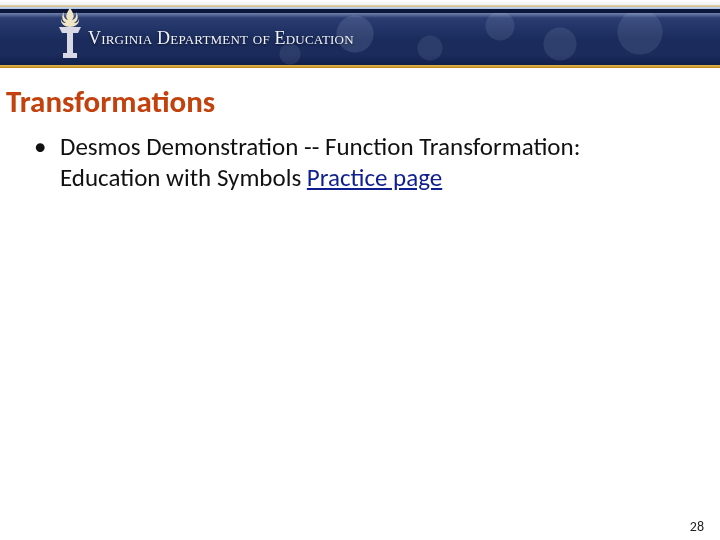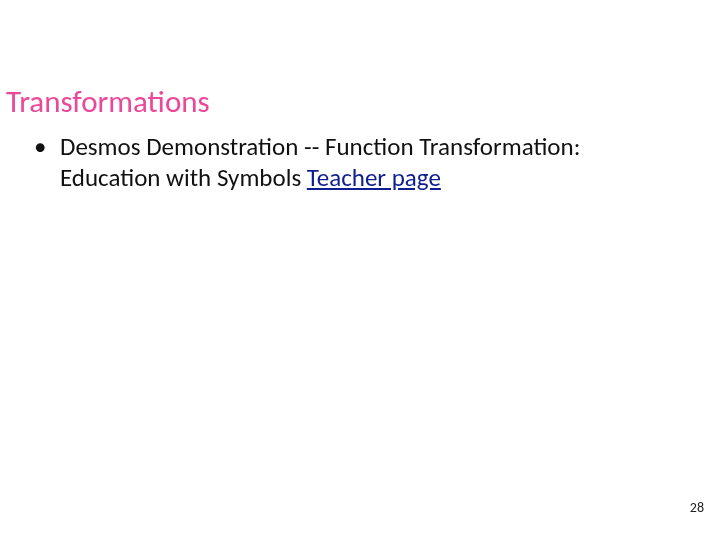--- a/index.html
+++ b/index.html
@@ -30,43 +30,63 @@
   }
   .dept-name {
     position: absolute; left: 88px; top: 28px; color: #f2f4fb; font-family: Georgia, "Times New Roman", serif;
     font-size: 18px; letter-spacing: .2px; white-space: nowrap;
     text-shadow: 0 1px 2px rgba(0,0,0,.55);
   }
   .dept-name .smallcaps { font-variant: small-caps; }
   
   .title {
     position: absolute; left: 6px; top: 82px; width: 700px;
-    font-size: 31px; color: #ec4899; font-weight: 400;
+    font-size: 31px; color: #c2410c; font-weight: 700;
   }
   .body {
     position: absolute; left: 32px; top: 132px; width: 636px;
     font-size: 25px; color: #111; line-height: 1.22;
   }
   .body ul { list-style: none; }
   .body li { position: relative; padding-left: 28px; }
   .body li::before { content: "•"; position: absolute; left: 2px; top: 0; font-size: 25px; }
   .link { color: #0f1f8f; text-decoration: underline; cursor: pointer; }
-  .pagenum { position: absolute; right: 16px; bottom: 24px; font-size: 14px; color: #222; }
+  .pagenum { position: absolute; right: 16px; bottom: 5px; font-size: 14px; color: #222; }
 </style>
 </head>
 <body>
 
 <div class="slide">
 
+  <div class="banner">
+    <div class="stripe-gold2"></div>
+    <div class="stripe-dark"></div>
+    <div class="torch">
+      <svg viewBox="0 0 28 54" width="28" height="54">
+
+        <path d="M14 2 C10 8 9 11 12 14 C8 13 7 9 8 6 C5 10 6 15 10 17 C7 17 5 15 5 12 C4 18 9 21 14 21 C19 21 24 18 23 12 C23 15 21 17 18 17 C22 15 23 10 20 6 C21 9 20 13 16 14 C19 11 18 8 14 2 Z" fill="#f0e6c4"></path>
+
+        <path d="M3 21 H25 L22 27 H6 Z" fill="#d9d9e6"></path>
+
+        <rect x="11" y="27" width="6" height="20" fill="#d9d9e6"></rect>
+
+        <rect x="7" y="47" width="14" height="5" fill="#d9d9e6"></rect>
+      </svg>
+    </div>
+    <div class="dept-name">
+      <span class="smallcaps">Virginia Department of Education</span>
+    </div>
+    <div class="stripe-gold"></div>
+  </div>
 
   <div class="title">Transformations</div>
 
   <div class="body">
     <ul>
       <li>
-        <span>Desmos Demonstration -- Function Transformation: Education with Symbols </span><span class="link">Teacher page</span>
+        <span>Desmos Demonstration -- Function Transformation: Education with Symbols </span><span class="link">Practice page</span>
       </li>
     </ul>
   </div>
 
   <div class="pagenum">28</div>
 
 </div>
 
 </body></html>

